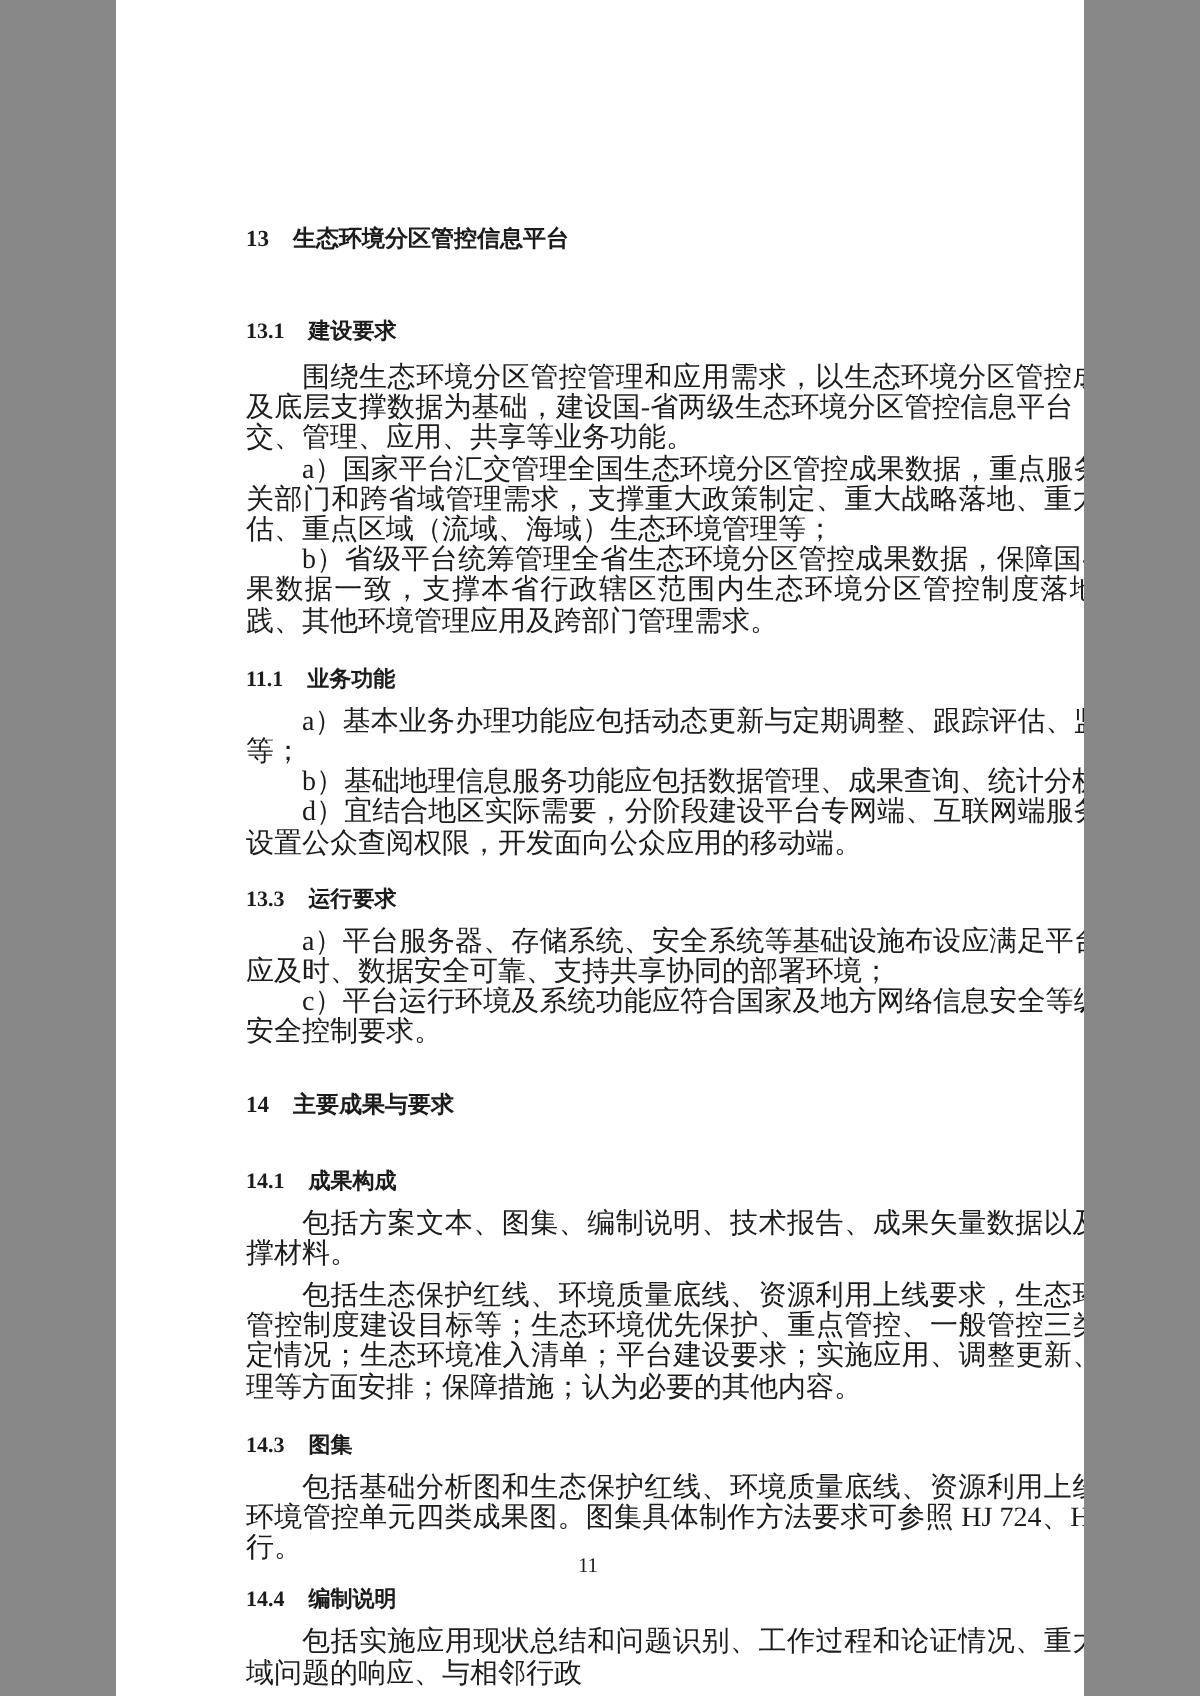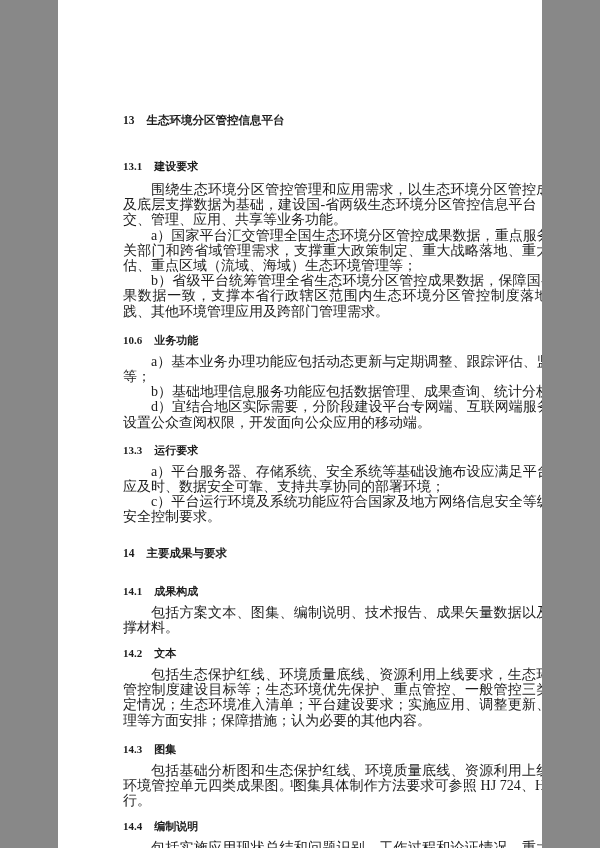--- a/index.html
+++ b/index.html
@@ -62,35 +62,34 @@
 <div class="page">
   <div class="content">
 
     <h1 class="chapter-heading"><span class="hnum">13</span><span>生态环境分区管控信息平台</span></h1>
 
     <h2 class="section-heading mt30"><span class="hnum">13.1</span><span>建设要求</span></h2>
     <p class="para mt8">围绕生态环境分区管控管理和应用需求，以生态环境分区管控成果数据及底层支撑数据为基础，建设国-省两级生态环境分区管控信息平台，实现汇交、管理、应用、共享等业务功能。</p>
     <p class="para">a）国家平台汇交管理全国生态环境分区管控成果数据，重点服务国家相关部门和跨省域管理需求，支撑重大政策制定、重大战略落地、重大项目评估、重点区域（流域、海域）生态环境管理等；</p>
     <p class="para">b）省级平台统筹管理全省生态环境分区管控成果数据，保障国-省-市成果数据一致，支撑本省行政辖区范围内生态环境分区管控制度落地应用实践、其他环境管理应用及跨部门管理需求。</p>
 
-    <h2 class="section-heading mt13"><span class="hnum">10.6</span><span>业务功能</span></h2>
+    <h2 class="section-heading mt13"><span class="hnum">11.1</span><span>业务功能</span></h2>
     <p class="para mt6">a）基本业务办理功能应包括动态更新与定期调整、跟踪评估、监督管理等；</p>
     <p class="para">b）基础地理信息服务功能应包括数据管理、成果查询、统计分析等；</p>
     <p class="para">d）宜结合地区实际需要，分阶段建设平台专网端、互联网端服务功能，设置公众查阅权限，开发面向公众应用的移动端。</p>
 
     <h2 class="section-heading mt12"><span class="hnum">13.3</span><span>运行要求</span></h2>
     <p class="para mt6">a）平台服务器、存储系统、安全系统等基础设施布设应满足平台功能响应及时、数据安全可靠、支持共享协同的部署环境；</p>
     <p class="para">c）平台运行环境及系统功能应符合国家及地方网络信息安全等级保护和安全控制要求。</p>
 
     <h1 class="chapter-heading mt20"><span class="hnum">14</span><span>主要成果与要求</span></h1>
 
     <h2 class="section-heading mt22"><span class="hnum">14.1</span><span>成果构成</span></h2>
     <p class="para mt6">包括方案文本、图集、编制说明、技术报告、成果矢量数据以及其他支撑材料。</p>
 
-    <h2 class="section-heading mt10"><span class="hnum">14.2</span><span>文本</span></h2>
     <p class="para mt6">包括生态保护红线、环境质量底线、资源利用上线要求，生态环境分区管控制度建设目标等；生态环境优先保护、重点管控、一般管控三类单元划定情况；生态环境准入清单；平台建设要求；实施应用、调整更新、监督管理等方面安排；保障措施；认为必要的其他内容。</p>
 
     <h2 class="section-heading mt13"><span class="hnum">14.3</span><span>图集</span></h2>
     <p class="para mt6">包括基础分析图和生态保护红线、环境质量底线、资源利用上线、生态环境管控单元四类成果图。图集具体制作方法要求可参照 HJ 724、HJ 927 执行。</p>
 
     <h2 class="section-heading mt10"><span class="hnum">14.4</span><span>编制说明</span></h2>
     <p class="para mt6">包括实施应用现状总结和问题识别、工作过程和论证情况、重大区域流域问题的响应、与相邻行政</p>
 
   </div>
 

